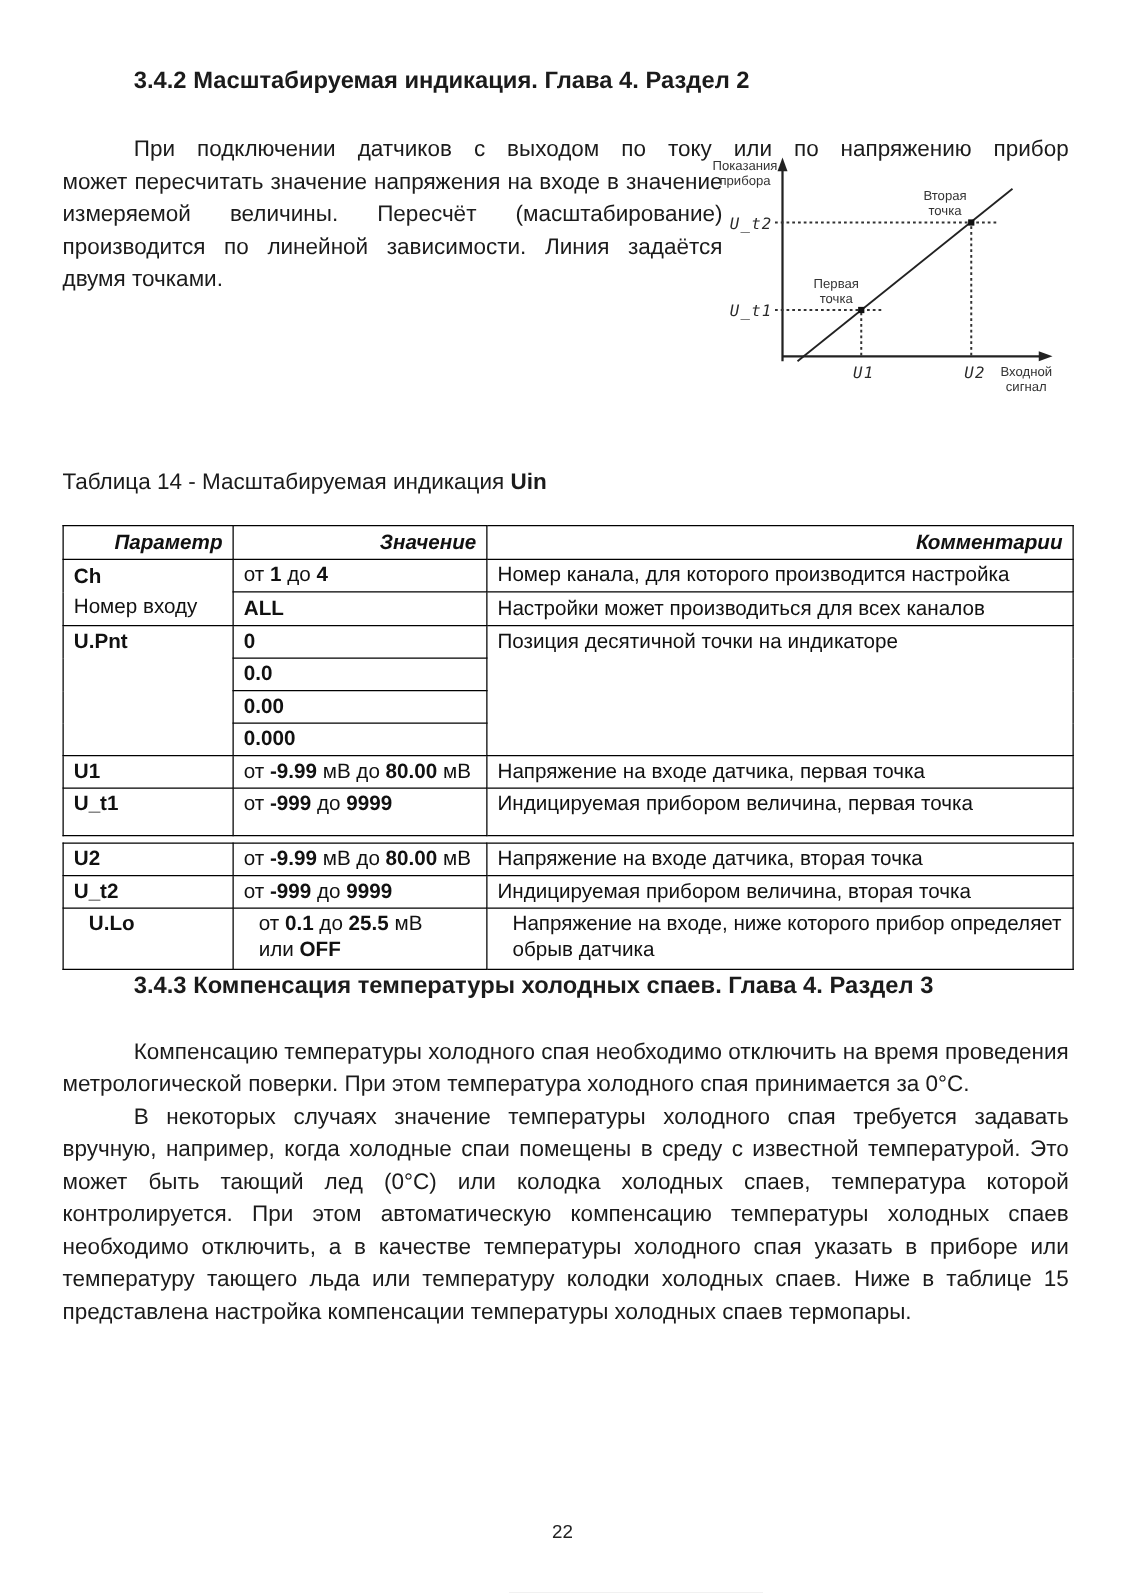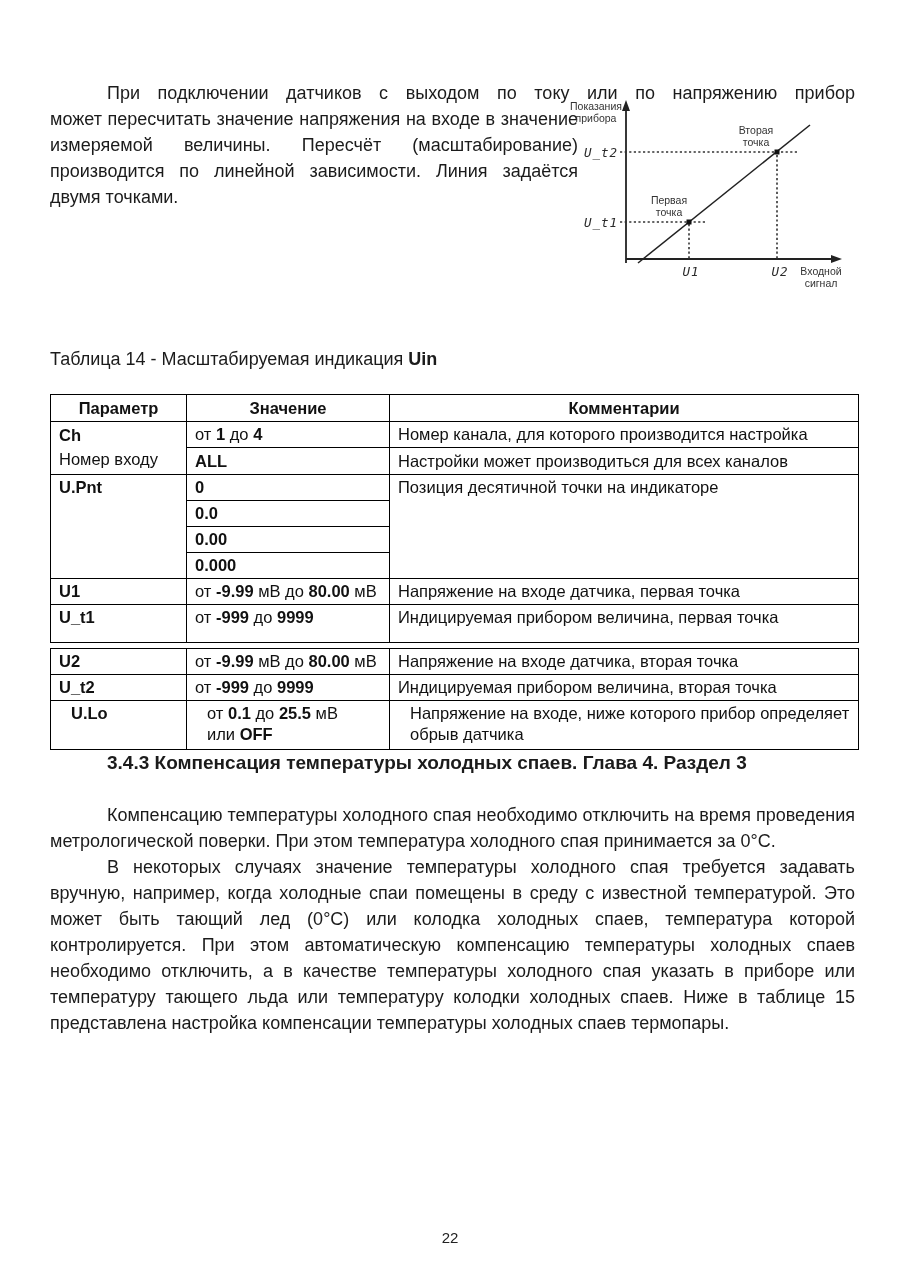--- a/index.html
+++ b/index.html
@@ -43,48 +43,49 @@
     border-collapse:collapse;margin-top:22px;
     width:808px;table-layout:fixed;
     font-size:16.5px;line-height:21px;color:#111;
   }
   .t td,.t th{
     border:1.5px solid #000;
     padding:1px 8px;
     vertical-align:middle;
     overflow:hidden;
   }
-  .t th{font-weight:bold;text-align:center;height:24px;}
+  .t th{font-weight:bold;text-align:right;height:24px;font-style:italic;}
   .r23 td{height:23px;}
   .r24 td{height:24px;}
   .top{vertical-align:top !important;padding-top:2px !important;}
   .tall td{height:34px;vertical-align:top;padding-top:2px;}
   .ulo td{height:45px;vertical-align:top;padding-top:2px;padding-left:20px;}
   .b{font-weight:bold;}
   .pc div{white-space:nowrap;}
   .pc .pl1{height:23px;line-height:22px;}
   .pc .pl2{height:24px;line-height:24px;}
   .tgap{height:5px;}
   .t2{margin-top:0;}
   
   .bodyblock{margin-top:26px;}
   .body{
     margin:0;font-size:18px;line-height:26px;
     text-align:justify;text-indent:57px;
   }
   .pagenum{
-    position:absolute;bottom:28px;left:0;width:900px;
+    position:absolute;bottom:40px;left:0;width:900px;
     text-align:center;font-size:15px;color:#222;
   }
 </style>
 </head>
 <body>
 
 <div class="page">
 
+  <h3 class="h">3.4.2 Масштабируемая индикация. Глава 4. Раздел 2</h3>
 
   <div class="intro">
     <div class="fig">
       <svg width="285" height="202" viewBox="0 0 285 202">
 
         <line x1="56" y1="165" x2="56" y2="8" stroke="#222" stroke-width="1.8"></line>
         <polygon points="52,13 56,2 60,13" fill="#222"></polygon>
         <line x1="56" y1="161" x2="262" y2="161" stroke="#222" stroke-width="1.8"></line>
         <polygon points="261,157 272,161 261,165" fill="#222"></polygon>
 

